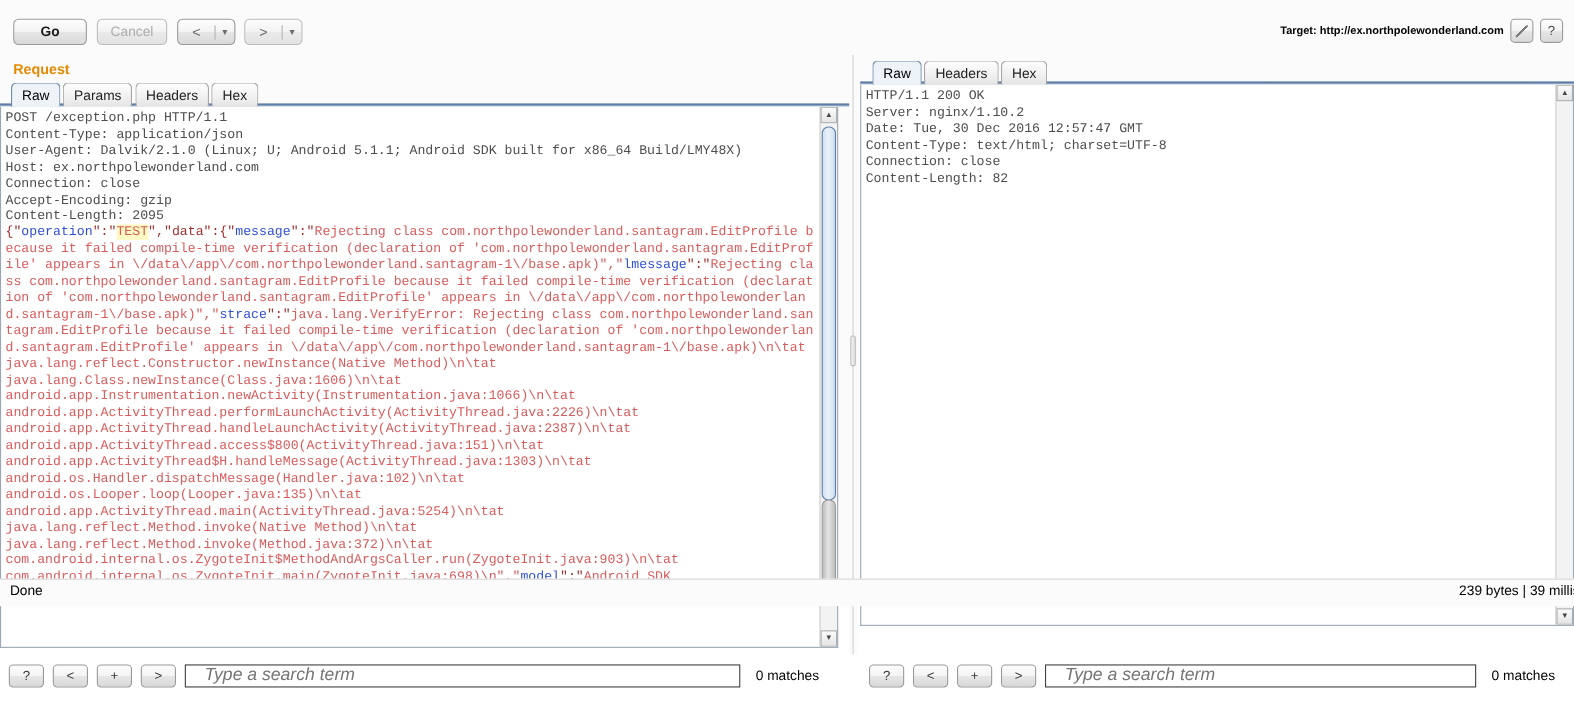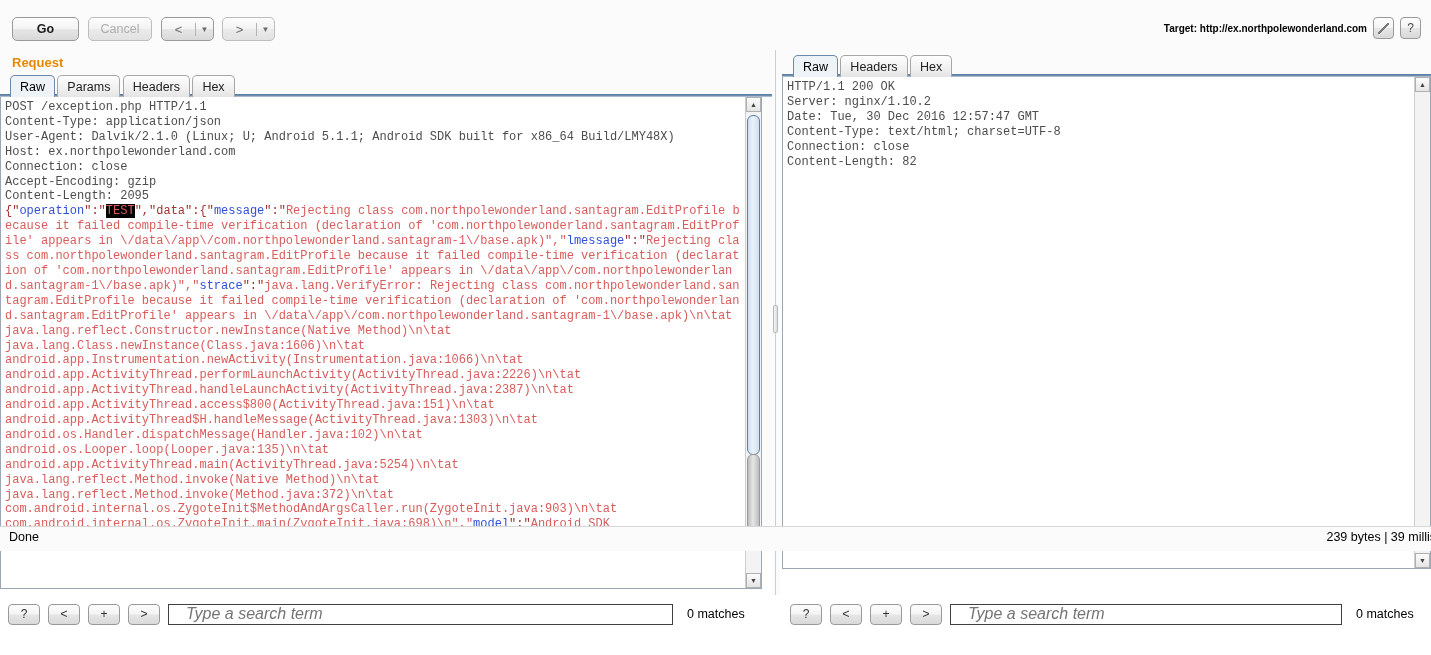--- a/index.html
+++ b/index.html
@@ -159,21 +159,21 @@
     line-height: 14.9px;
     white-space: pre-wrap;
     word-break: break-all;
     overflow: hidden;
     color: #000;
   }
   .hdr   { color: #4d4d4d; }
   .jkey  { color: #2f4fd8; }
   .jval  { color: #d95c5c; }
   .punc  { color: #a03030; }
-  .hl    { background: #000000; color:#d95c5c; }
+  .hl    { background: #fef9c3; color:#d95c5c; }
   .body-bold { font-weight: bold; color:#000; }
 
   
   .vscroll {
     position: absolute;
     right: 0; top: 0; bottom: 0;
     width: 16px;
     background: #f3f3f3;
     border-left: 1px solid #cdcdcd;
     box-sizing: border-box;

